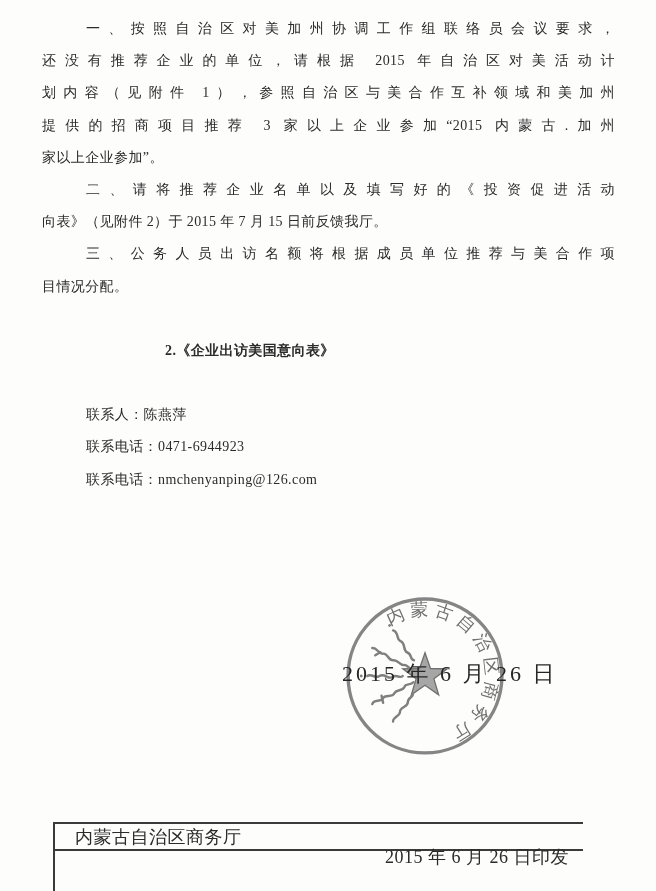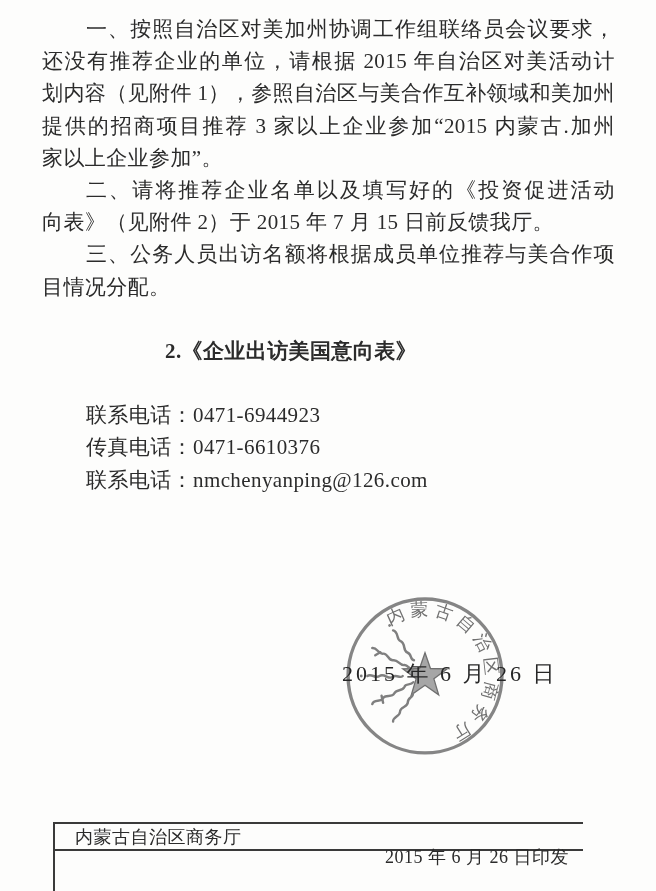--- a/index.html
+++ b/index.html
@@ -7,21 +7,21 @@
     position:relative;
     width:656px;height:891px;
     background:#fdfdfc;
     overflow:hidden;
     font-family:"Liberation Serif","DejaVu Serif",serif;
     color:#2b2b2b;
   }
   
   .body-text{
     position:absolute;left:42px;top:13px;width:573px;
-    font-size:21px;line-height:32.2px;
+    font-size:14px;line-height:32.2px;
     letter-spacing:0.4px;
   }
   .line{height:32.2px;overflow:hidden;white-space:nowrap;}
   .line.fill{text-align:justify;text-align-last:justify;white-space:normal;}
   .line.ind2{text-indent:44px;}
   .line.ind55{padding-left:123px;font-weight:bold;}
   .u{border-bottom:1.5px solid #2b2b2b;padding-bottom:18px;}
   
   .seal-wrap{position:absolute;left:341px;top:595px;width:168px;height:164px;opacity:.88;}
   .seal-wrap svg{width:100%;height:100%;}
@@ -57,22 +57,22 @@
       <div class="line fill">划内容（见附件 1），参照自治区与美合作互补领域和美加州</div>
       <div class="line fill">提供的招商项目推荐 3 家以上企业参加“2015 内蒙古.加州</div>
       <div class="line">家以上企业参加”。</div>
       <div class="line ind2 fill">二、请将推荐企业名单以及填写好的《投资促进活动</div>
       <div class="line">向表》（见附件 2）于 2015 年 7 月 15 日前反馈我厅。</div>
       <div class="line ind2 fill">三、公务人员出访名额将根据成员单位推荐与美合作项</div>
       <div class="line">目情况分配。</div>
       <div class="line">&nbsp;</div>
       <div class="line ind55">2.《企业出访美国意向表》</div>
       <div class="line">&nbsp;</div>
+      <div class="line ind2">联系人：陈燕萍</div>
       <div class="line ind2">联系电话：0471-6944923</div>
-      <div class="line ind2">传真电话：0471-6610376</div>
       <div class="line ind2"><span>联系电话：</span><span class="u">nmchenyanping@126.com</span></div>
     </div>
 
   <div class="seal-wrap">
     <svg viewBox="0 0 166 160" xmlns="http://www.w3.org/2000/svg">
 
       <circle cx="83" cy="79" r="76" fill="none" stroke="#757575" stroke-width="3.4"></circle>
 
       <polygon points="83,56 88.4,71.6 104.9,71.9 91.8,81.8 96.5,97.6 83,88.2 69.5,97.6 74.2,81.8 61.1,71.9 77.6,71.6" fill="#9b9b9b" stroke="#5c5c5c" stroke-width="1.3"></polygon>
 

